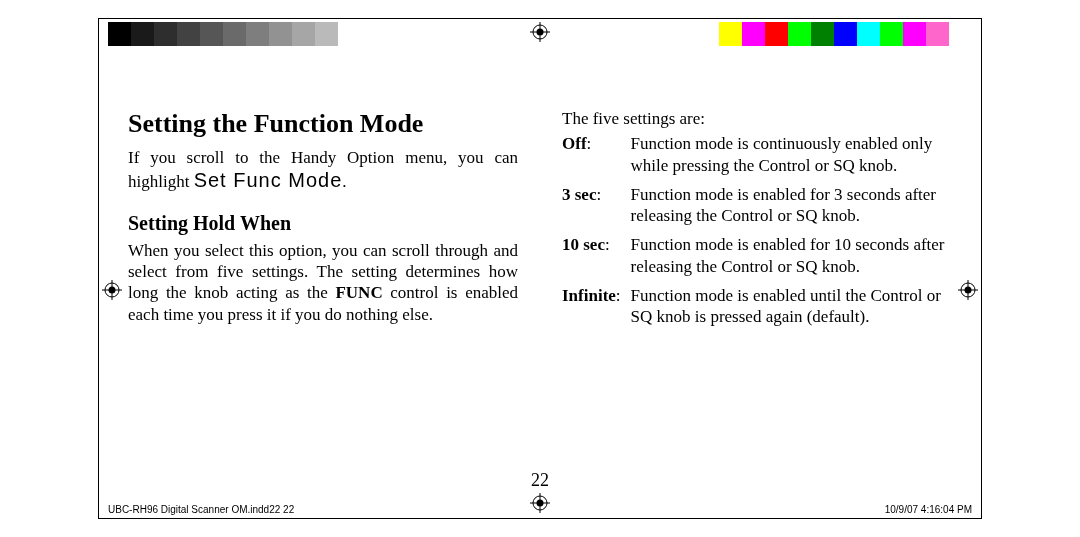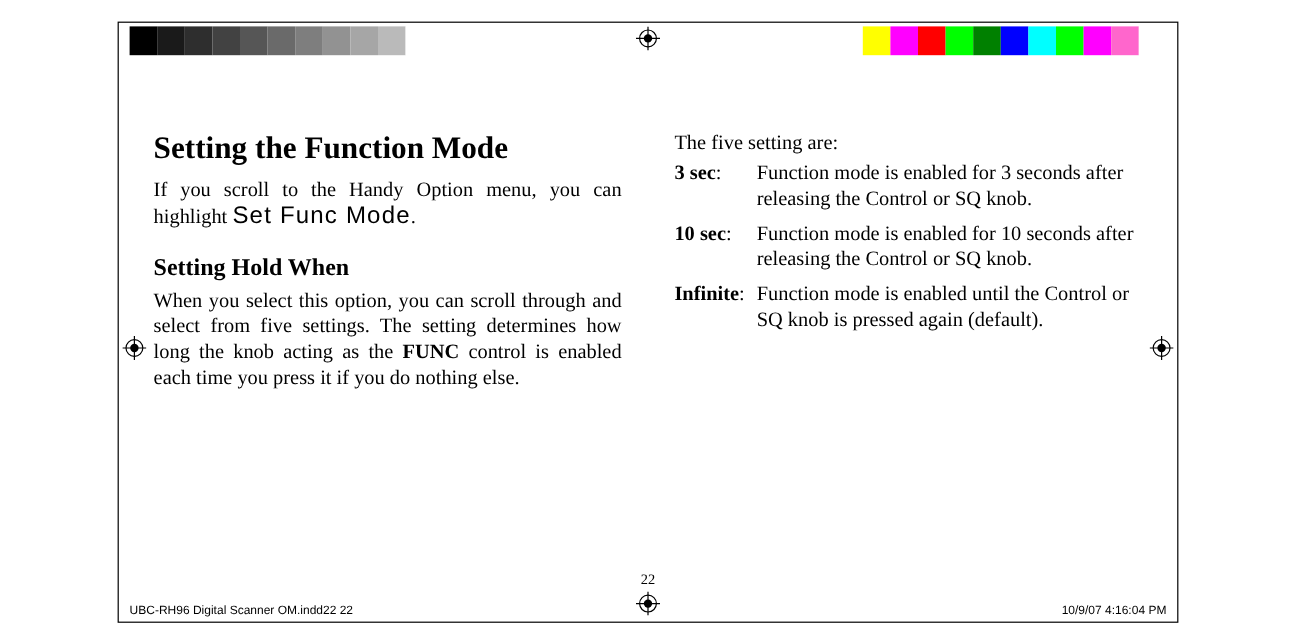--- a/index.html
+++ b/index.html
@@ -69,21 +69,21 @@
   }
   .srow { display: table-row; }
   .scell { display: table-cell; vertical-align: top; padding-bottom: 8px; }
   .scell.key { white-space: nowrap; padding-right: 10px; font-weight: bold; width: 1%; }
   .scell.key .colon { font-weight: normal; }
   .page-num {
     position: absolute;
     bottom: 46px;
     left: 50%;
     transform: translateX(-50%);
-    font-size: 12px;
+    font-size: 18px;
   }
   .footer-left, .footer-right {
     position: absolute;
     bottom: 22px;
     font-family: Arial, Helvetica, sans-serif;
     font-size: 10px;
     color: #000;
   }
   .footer-left { left: 108px; text-align: right; }
   .footer-right { right: 108px; }
@@ -160,22 +160,26 @@
     <p>
       <span>If you scroll to the Handy Option menu, you can highlight </span><span class="dotmatrix">Set Func Mode</span><span>.</span>
     </p>
     <h2>Setting Hold When</h2>
     <p>
       <span>When you select this option, you can scroll through and select from five settings. The setting determines how long the knob acting as the </span><b>FUNC</b><span> control is enabled each time you press it if you do nothing else.</span>
     </p>
   </div>
 
   <div class="col">
-    <p style="margin-bottom:4px;">The five setting are:</p>
+    <p style="margin-bottom:4px;">The five settings are:</p>
     <div class="settings-table" id="settings-table">
+        <div class="srow">
+          <div class="scell key"><b>Off</b><span class="colon">:</span></div>
+          <div class="scell">Function mode is continuously enabled only while pressing the Control or SQ knob.</div>
+        </div>
         <div class="srow">
           <div class="scell key"><b>3 sec</b><span class="colon">:</span></div>
           <div class="scell">Function mode is enabled for 3 seconds after releasing the Control or SQ knob.</div>
         </div>
         <div class="srow">
           <div class="scell key"><b>10 sec</b><span class="colon">:</span></div>
           <div class="scell">Function mode is enabled for 10 seconds after releasing the Control or SQ knob.</div>
         </div>
         <div class="srow">
           <div class="scell key"><b>Infinite</b><span class="colon">:</span></div>

